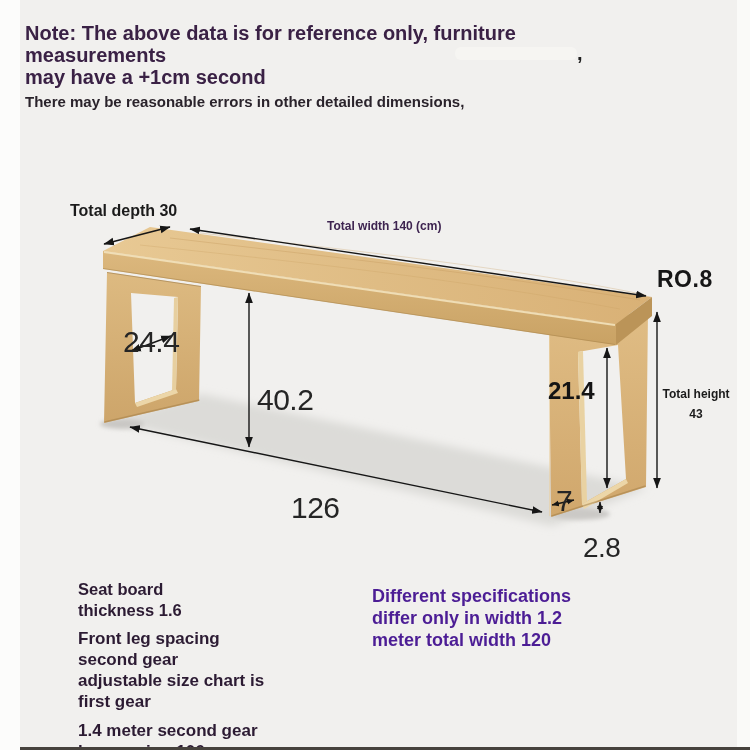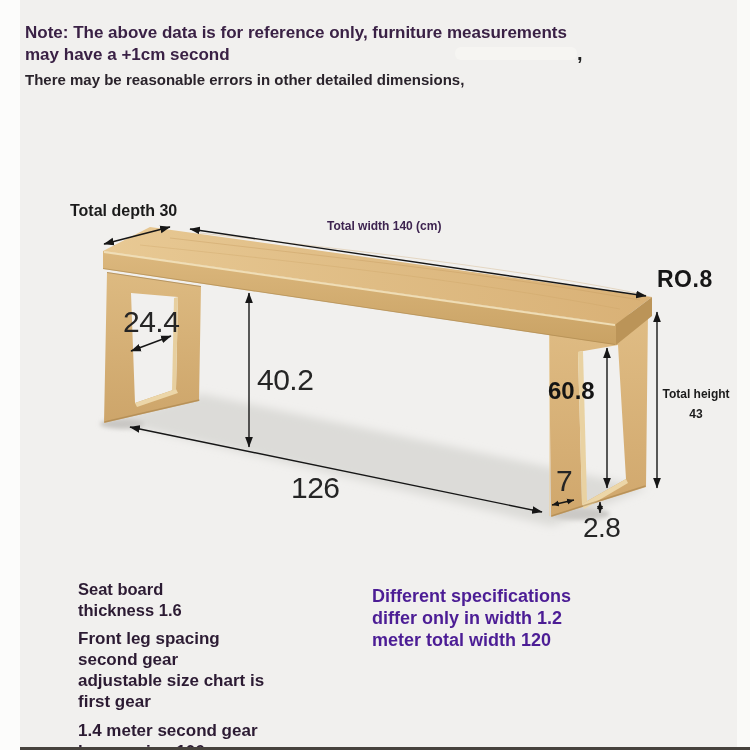--- a/index.html
+++ b/index.html
@@ -6,30 +6,30 @@
   body{width:750px;height:750px;position:relative;overflow:hidden;
        background:#f1f0ee;font-family:"Liberation Sans", sans-serif;}
   .stage{position:absolute;inset:0;}
   .edge-strip{position:absolute;top:0;bottom:0;background:#fcfcfb;}
   .edge-left{left:0;width:20px;}
   .edge-right{right:0;width:13px;background:#fafaf8;}
   .bottom-bar{position:absolute;left:20px;right:0;bottom:0;height:3px;background:#46423d;}
 
   
   .note{position:absolute;left:25px;top:22px;width:560px;}
-  .note-line{font-weight:bold;font-size:17px;line-height:22px;color:#3a2145;letter-spacing:0px;}
+  .note-line{font-weight:bold;font-size:20px;line-height:22px;color:#3a2145;letter-spacing:0px;}
   .note-sub{margin-top:4px;font-weight:bold;font-size:15px;line-height:19px;color:#2a232b;}
   .ghost{position:absolute;left:455px;top:47px;width:122px;height:13px;background:#f6f5f2;border-radius:6px;}
   .stray{position:absolute;left:577px;top:42px;font-size:20px;font-weight:bold;color:#1f1f1f;}
 
   
   .lbl{position:absolute;white-space:nowrap;}
   .lbl-bold{font-weight:bold;font-size:16px;color:#1b1b1b;}
   .lbl-purple{font-weight:bold;font-size:12px;color:#3e2450;}
-  .dim-num{font-weight:400;font-size:30px;color:#252525;letter-spacing:-0.5px;}
+  .dim-num{font-weight:400;font-size:30px;color:#252525;letter-spacing:-0.5px;margin-top:20px;}
   .ro8{font-weight:800;font-size:23px;color:#161616;letter-spacing:0.5px;}
   .d346{font-weight:bold;font-size:24px;color:#141414;}
   .height-lbl{font-weight:bold;font-size:12px;line-height:20px;color:#1b1b1b;
               width:78px;text-align:center;white-space:normal;}
   .d28{font-size:28px;}
 
   
   .fn{position:absolute;}
   .fn-left{left:78px;top:579px;color:#2c1b33;}
   .fn-left .p1{width:118px;font-weight:bold;font-size:16.5px;line-height:21px;}
@@ -135,21 +135,21 @@
   </div>
   <div class="ghost"></div>
   <div class="stray">,</div>
 
   <div class="lbl lbl-bold" style="left:70px;top:202px;">Total depth 30</div>
   <div class="lbl lbl-purple" style="left:327px;top:219px;">Total width 140 (cm)</div>
   <div class="lbl ro8" style="left:657px;top:266px;">RO.8</div>
   <div class="lbl dim-num" style="left:123px;top:305px;">24.4</div>
   <div class="lbl dim-num" style="left:257px;top:363px;">40.2</div>
   <div class="lbl dim-num" style="left:291px;top:471px;">126</div>
-  <div class="lbl d346" style="left:548px;top:377px;">60.8</div>
+  <div class="lbl d346" style="left:548px;top:377px;">21.4</div>
   <div class="lbl height-lbl" style="left:657px;top:384px;">Total height 43</div>
   <div class="lbl dim-num" style="left:556px;top:464px;">7</div>
   <div class="lbl dim-num d28" style="left:583px;top:512px;">2.8</div>
 
   <div class="fn fn-left">
     <div class="p1">Seat board thickness 1.6</div>
     <div class="p2">Front leg spacing second gear adjustable size chart is first gear</div>
     <div class="p3">1.4 meter second gear leg spacing 106</div>
   </div>
   <div class="fn fn-right">

